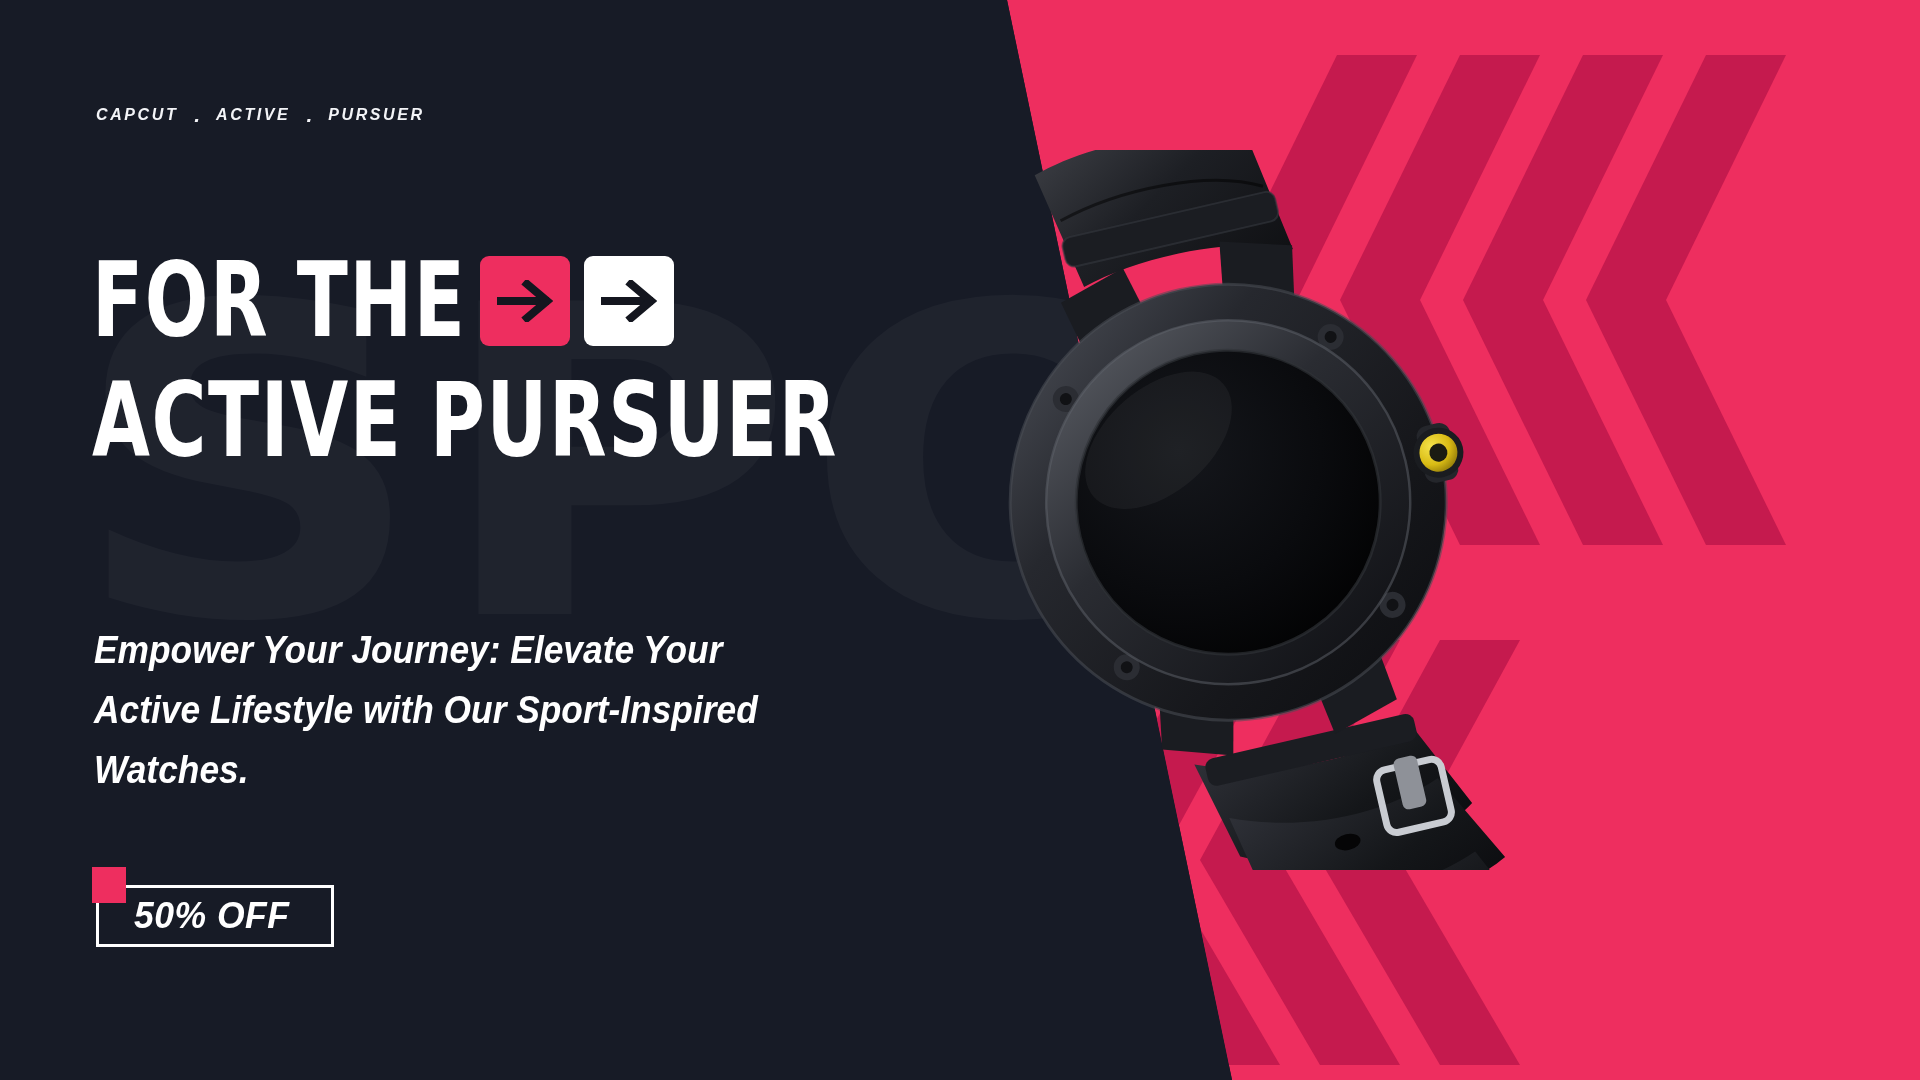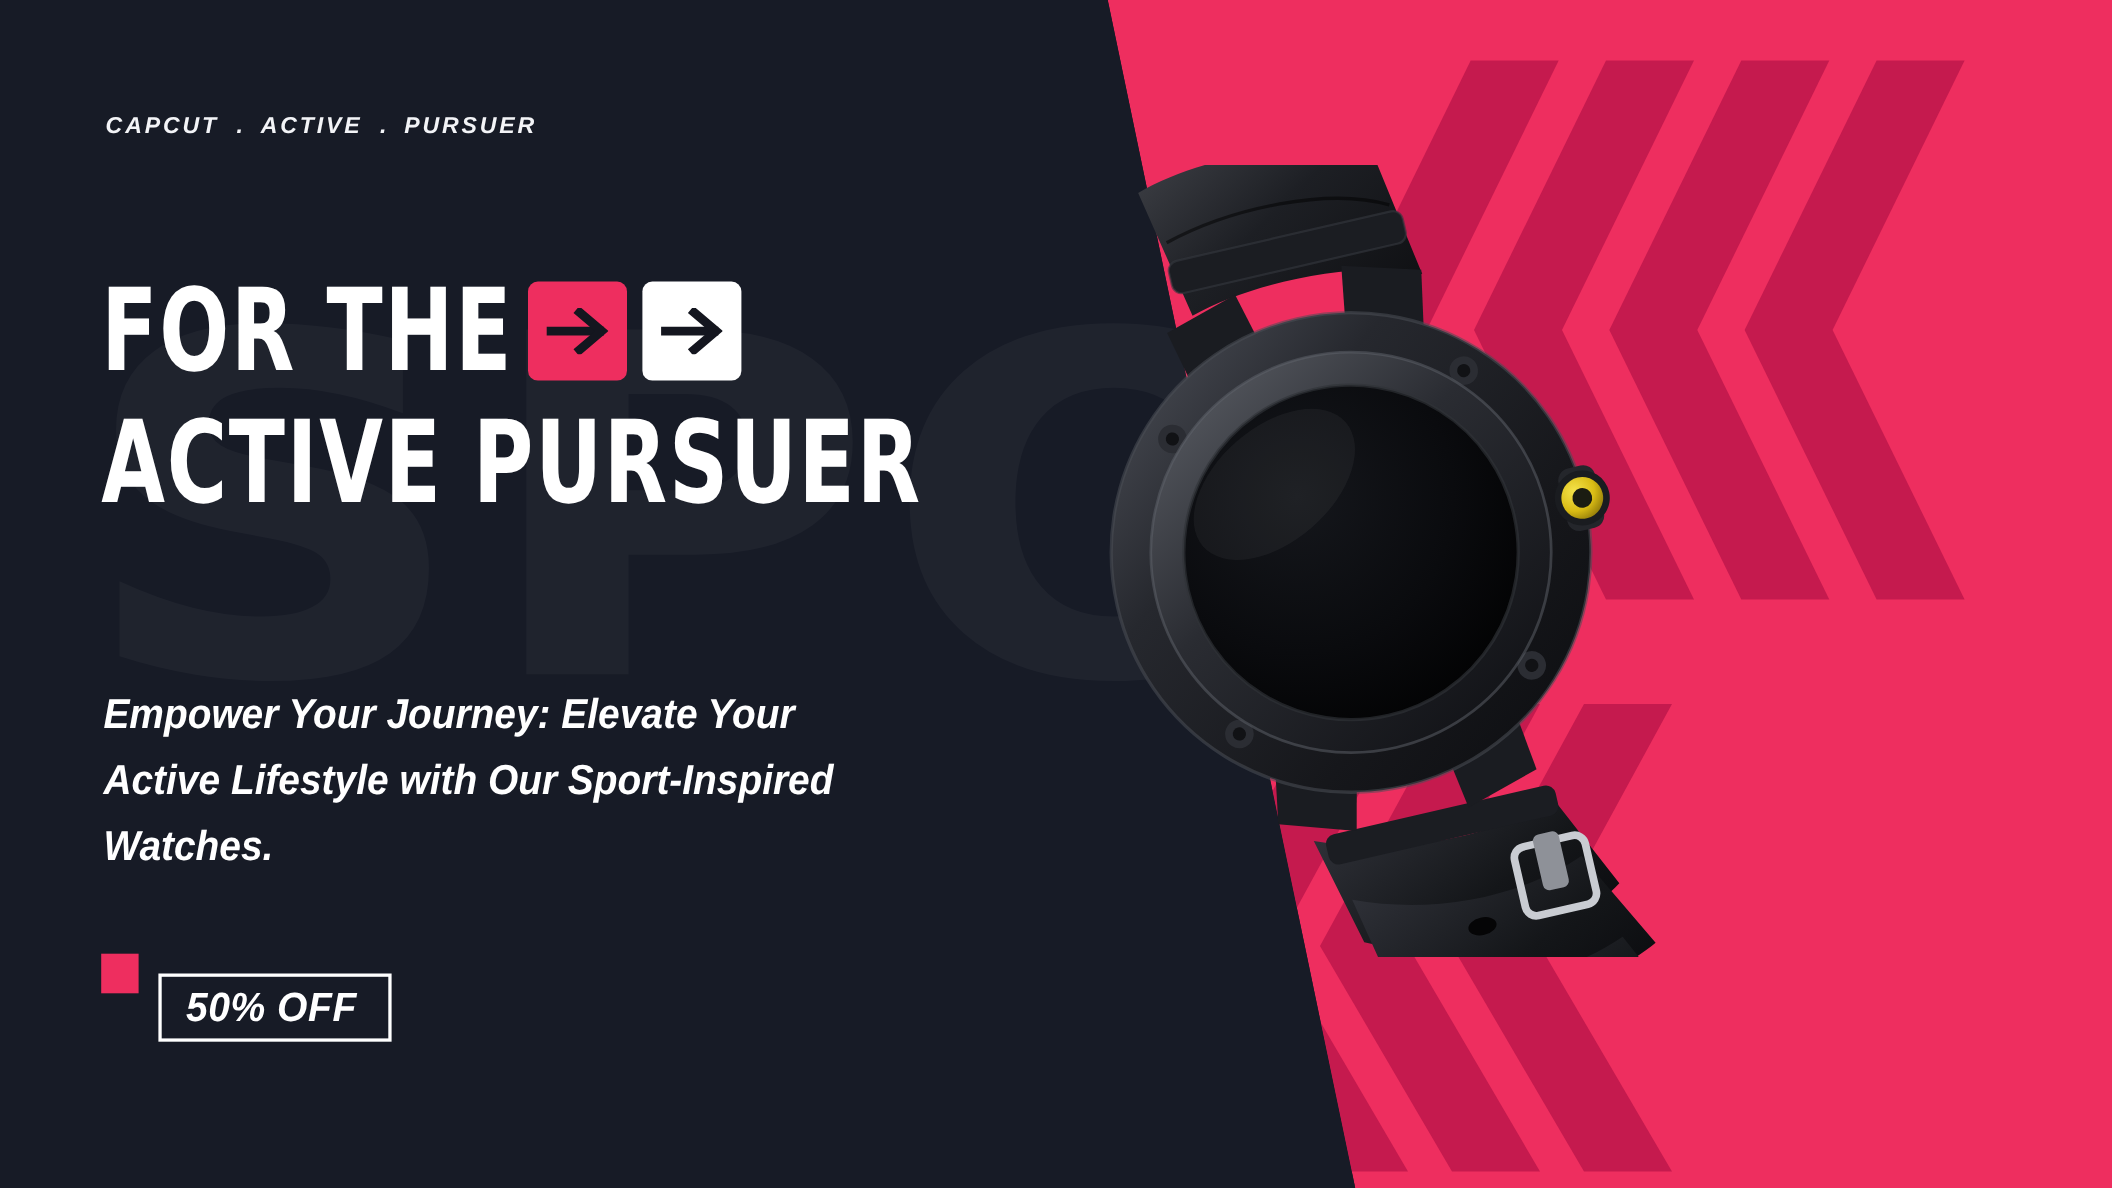--- a/index.html
+++ b/index.html
@@ -27,21 +27,21 @@
     font-size:430px;line-height:1;letter-spacing:6px;
     color:#ffffff;opacity:.030;
     transform:scaleX(1.15);transform-origin:left top;
     user-select:none;pointer-events:none;white-space:nowrap;
   }
 
   
   .nav{position:absolute;left:96px;top:103px;display:flex;align-items:center;gap:0;}
   .nav-item{
     font-family:"Liberation Sans",sans-serif;
-    font-style:italic;font-weight:700;font-size:21px;
+    font-style:italic;font-weight:700;font-size:16px;
     letter-spacing:2.6px;color:#f3f4f7;white-space:nowrap;
   }
   .nav-dot{
     font-style:italic;font-weight:700;font-size:21px;color:#f3f4f7;
     padding:0 16px;
   }
 
   
   .headline{position:absolute;left:92px;top:252px;}
   .hl-row{display:flex;align-items:center;}
@@ -74,21 +74,21 @@
     font-size:38px;line-height:1.58;color:#ffffff;
     transform:scaleX(.93);transform-origin:left top;
   }
 
   
   .badges{position:absolute;left:96px;top:885px;display:flex;align-items:flex-start;gap:18px;}
   .badge-wrap{position:relative;}
   .pink-sq{position:absolute;left:-4px;top:-18px;width:34px;height:36px;background:#ee2e5f;z-index:3;}
   .badge{
     border:3px solid #ffffff;height:62px;display:flex;align-items:center;
-    padding:0 22px;position:relative;z-index:2;box-sizing:border-box;margin-left:48px;
+    padding:0 35px;position:relative;z-index:2;box-sizing:border-box;
   }
   .badge span{
     font-family:"Liberation Sans Narrow","Liberation Sans",sans-serif;
     font-style:italic;font-weight:700;font-size:37px;color:#ffffff;
     letter-spacing:.5px;white-space:nowrap;transform:scaleX(.96);transform-origin:left center;
   }
 
   
   .watch{position:absolute;left:880px;top:150px;width:700px;height:720px;}
 </style>

